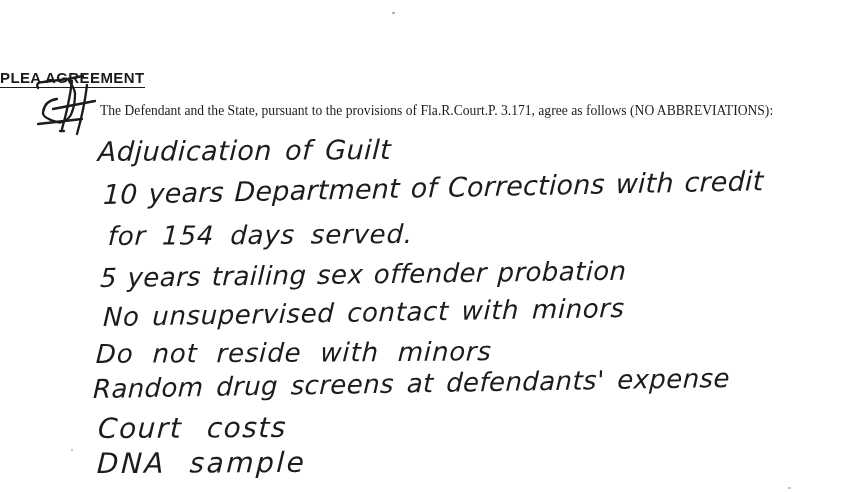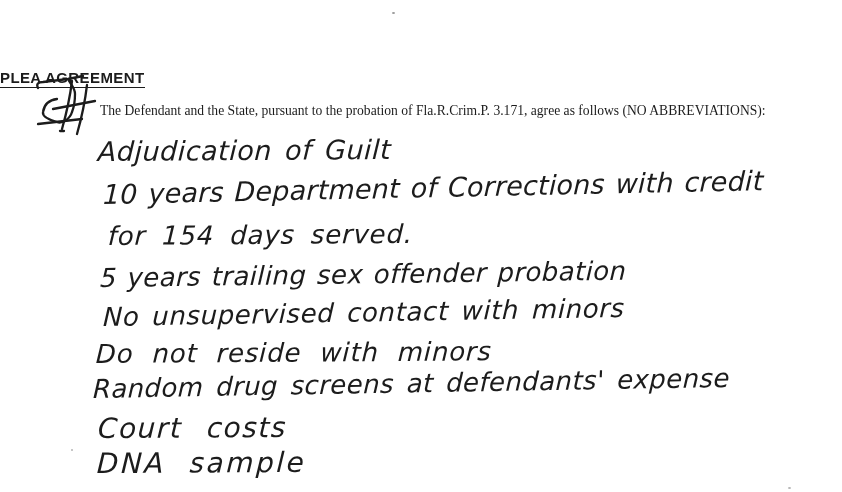--- a/index.html
+++ b/index.html
@@ -89,21 +89,21 @@
   <svg class="monogram" width="72" height="68" viewBox="0 0 72 68" role="img" aria-label="JH">
     <path d="M8,17 C6,13 8,11 13,11 L38,8 53,5"></path>
     <path d="M38,8 C41,14 45,17 45,23 C45,31 44,36 42,41 C40,48 32,53 27,51 C20,49 12,46 13,41 C14,35 18,29 27,28"></path>
     <path d="M42,10 C40,26 36,44 32,58"></path>
     <path d="M57,14 C55,31 51,49 47,63"></path>
     <path d="M23,38 L65,30"></path>
     <path d="M8,53 L52,48"></path>
     <path d="M30,60 L34,60"></path>
   </svg>
 
-  <p class="intro">The Defendant and the State, pursuant to the probation of Fla.R.Crim.P. 3.171, agree as follows (NO ABBREVIATIONS):</p>
+  <p class="intro">The Defendant and the State, pursuant to the provisions of Fla.R.Court.P. 3.171, agree as follows (NO ABBREVIATIONS):</p>
 
   <div class="hw hw1">Adjudication of Guilt</div>
   <div class="hw hw2">10 years Department of Corrections with credit</div>
   <div class="hw hw3">for 154 days served.</div>
   <div class="hw hw4">5 years trailing sex offender probation</div>
   <div class="hw hw5">No unsupervised contact with minors</div>
   <div class="hw hw6">Do not reside with minors</div>
   <div class="hw hw7">Random drug screens at defendants' expense</div>
   <div class="hw hw8">Court costs</div>
   <div class="hw hw9">DNA sample</div>

